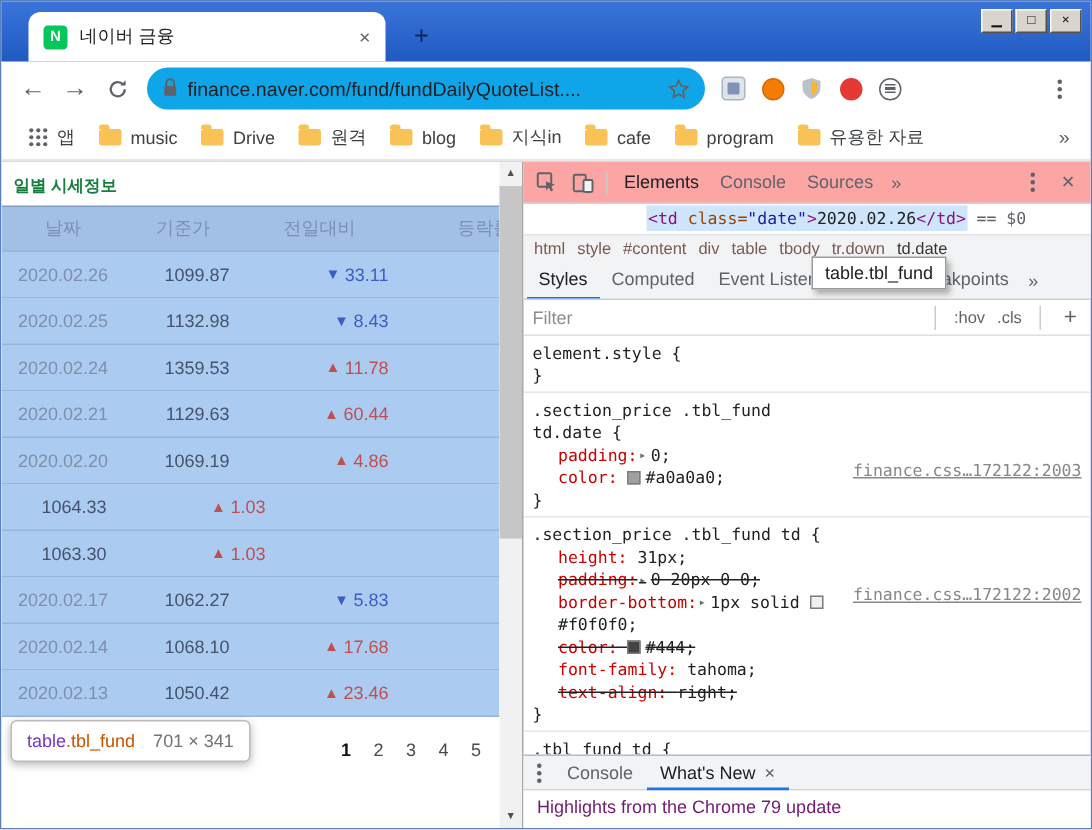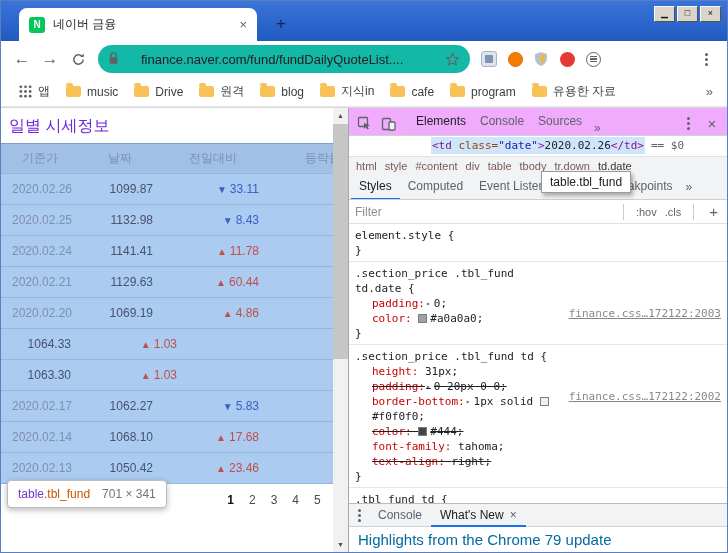--- a/index.html
+++ b/index.html
@@ -16,21 +16,21 @@
   .favicon { width: 16px; height: 16px; border-radius: 3px; background: #03c75a; color: #fff; font-size: 10px; font-weight: bold; display: flex; align-items: center; justify-content: center; flex: none; }
   .tab-title { flex: 1; font-size: 12px; color: #202124; white-space: nowrap; overflow: hidden; }
   .tab-close { color: #5f6368; font-size: 13px; }
   .newtab { position: absolute; left: 268px; top: 12px; width: 24px; height: 22px; color: rgba(5,20,55,.78); font-size: 17px; line-height: 22px; text-align: center; }
   .wincontrols { position: absolute; right: 6px; top: 5px; display: flex; gap: 2px; }
   .winbtn { width: 21px; height: 16px; background: #d9d5cd; border: 1px solid; border-color: #fbfaf8 #55514b #55514b #fbfaf8; font-size: 9px; line-height: 13px; text-align: center; color: #111; }
 
   
   .toolbar { height: 36px; flex: none; background: #fff; display: flex; align-items: center; padding: 0 7px; }
   .navbtn { width: 28px; height: 28px; display: flex; align-items: center; justify-content: center; color: #5f6368; font-size: 17px; flex: none; }
-  .omnibox { height: 28px; flex: none; width: 372px; margin: 0 6px; background: #14b8a6; border-radius: 14px; display: flex; align-items: center; padding: 0 10px; gap: 22px; justify-content: flex-end; }
+  .omnibox { height: 28px; flex: none; width: 372px; margin: 0 6px; background: #0ea5e9; border-radius: 14px; display: flex; align-items: center; padding: 0 10px; gap: 6px; justify-content: flex-end; }
   .url { flex: 1; font-size: 13px; color: #202124; white-space: nowrap; overflow: hidden; }
   .ext { width: 26px; height: 26px; display: flex; align-items: center; justify-content: center; flex: none; }
   .sq-logo { width: 16px; height: 16px; border-radius: 3px; background: #dfe3ea; border: 1px solid #aab4c4; position: relative; }
   .sq-logo::after { content: ""; position: absolute; left: 3px; top: 3px; width: 8px; height: 8px; background: #7f93b5; border-radius: 1px; }
   .circ-orange { width: 15px; height: 15px; border-radius: 50%; background: #f57c00; border: 1px solid #d96a00; }
   .circ-red { width: 15px; height: 15px; border-radius: 50%; background: #e53935; }
   .circ-menu { width: 15px; height: 15px; border-radius: 50%; border: 1.5px solid #5f6368; display: flex; flex-direction: column; align-items: center; justify-content: center; gap: 1px; }
   .circ-menu i { display: block; width: 7px; height: 1.3px; background: #5f6368; }
   .spacer { flex: 1; }
   .dots { display: inline-block; }
@@ -41,21 +41,21 @@
   .bm { display: flex; align-items: center; gap: 6px; padding: 0 8px; font-size: 12px; color: #3c4043; white-space: nowrap; }
   .folder { width: 15px; height: 11px; background: #f9c257; border-radius: 2px; position: relative; flex: none; }
   .folder::before { content: ""; position: absolute; top: -3px; left: 0; width: 7px; height: 3px; background: #f9c257; border-radius: 2px 2px 0 0; }
   .bm-chevron { color: #5f6368; font-size: 13px; padding: 0 4px; }
 
   
   .content { flex: 1; min-height: 0; display: flex; border-top: 1px solid #d9d9d9; }
 
   
   .page { width: 347px; flex: none; position: relative; background: #fff; overflow: hidden; }
-  .heading { margin: 8px 0 6px 8px; font-size: 16px; font-weight: normal; color: #6d28d9; }
+  .heading { margin: 8px 0 6px 8px; font-size: 11px; font-weight: bold; color: #15803d; }
   .ptable { width: 332px; border-top: 1px solid #7f9ecb; overflow: hidden; }
   .prow { display: flex; height: 31px; align-items: center; background: #accbf0; border-bottom: 1px solid #96b5db; font-size: 12px; overflow: hidden; }
   .phead { height: 30px; background: #a2bfe6; color: #7b8fb3; }
   .c { display: flex; align-items: center; height: 100%; flex: none; }
   .c0 { width: 82px; justify-content: center; }
   .c1 { width: 78px; justify-content: flex-end; padding-right: 8px; }
   .c2 { width: 104px; justify-content: flex-end; padding-right: 6px; }
   .c3 { width: 116px; justify-content: center; }
   .phead .c1, .phead .c2 { justify-content: center; padding-right: 0; }
   .date { color: #7e90ac; }
@@ -69,21 +69,21 @@
   .tip-tag { color: #7637c6; }
   .tip-class { color: #c45500; }
   .tip-size { color: #737373; margin-left: 12px; }
   .scrollbar { position: absolute; right: 0; top: 0; bottom: 0; width: 15px; background: #f1f1f1; }
   .sb-arrow { height: 15px; display: flex; align-items: center; justify-content: center; font-size: 7px; color: #505050; }
   .sb-arrow.down { position: absolute; bottom: 0; left: 0; right: 0; }
   .sb-thumb { position: absolute; left: 0; right: 0; top: 16px; height: 235px; background: #c6c6c6; }
 
   
   .devtools { flex: 1; min-width: 0; border-left: 1px solid #a8a8a8; display: flex; flex-direction: column; background: #fff; position: relative; font-size: 12px; color: #333; }
-  .dt-toolbar { height: 28px; flex: none; background: #f0abfc; border-bottom: 1px solid #d0d4d9; display: flex; align-items: flex-end; padding: 0 3px; }
+  .dt-toolbar { height: 28px; flex: none; background: #fca5a5; border-bottom: 1px solid #d0d4d9; display: flex; align-items: center; padding: 0 3px; }
   .dt-iconbtn { width: 24px; height: 24px; display: flex; align-items: center; justify-content: center; flex: none; }
   .vsep { width: 1px; height: 16px; background: #ccc; margin: 0 4px; flex: none; }
   .dt-tab { padding: 0 7px; line-height: 27px; color: #5f6368; white-space: nowrap; }
   .dt-tab.active { color: #202124; }
   .chev { color: #5f6368; padding: 0 5px; }
   .dt-close { width: 24px; height: 24px; display: flex; align-items: center; justify-content: center; color: #5f6368; font-size: 15px; }
 
   .dom-line { height: 20px; flex: none; font-family: "DejaVu Sans Mono", monospace; font-size: 11px; line-height: 20px; padding-left: 82px; white-space: nowrap; overflow: hidden; background: #fff; }
   .hl { background: #cfe5fc; padding: 2px 1px; }
   .tg { color: #881280; } .an { color: #994500; } .av { color: #1a1aa6; } .tx { color: #202124; }
@@ -113,21 +113,21 @@
   .p { color: #c80000; } .v { color: #202124; }
   .ar { color: #6e6e6e; font-size: 8px; vertical-align: 1px; margin: 0 3px 0 1px; }
   .sw { display: inline-block; width: 9px; height: 9px; border: 1px solid #7d7d7d; margin-right: 3px; vertical-align: -1px; }
   .struck { text-decoration: line-through; }
 
   .drawer-tabs { height: 24px; flex: none; background: #f1f3f4; border-top: 1px solid #b9bcbf; border-bottom: 1px solid #d0d0d0; display: flex; align-items: center; }
   .drawer-menu { width: 20px; display: flex; align-items: center; justify-content: center; }
   .drawer-tab { padding: 0 9px; line-height: 22px; height: 24px; color: #5f6368; display: flex; align-items: center; gap: 6px; }
   .drawer-tab.active { color: #202124; box-shadow: inset 0 -2px 0 #1a73e8; }
   .drawer-tab .x { color: #5f6368; font-size: 12px; }
-  .drawer-content { height: 25px; flex: none; padding: 4px 9px; font-size: 15px; color: #0369a1; background: #fff; }
+  .drawer-content { height: 25px; flex: none; padding: 4px 9px; font-size: 12px; color: #701a75; background: #fff; }
 </style>
 </head>
 <body>
 
 <div class="window">
 
   <div class="titlebar">
     <div class="tab">
       <span class="favicon">N</span>
       <span class="tab-title">네이버 금융</span>
@@ -245,22 +245,22 @@
     <div class="bm-chevron">»</div>
   </div>
 
   <div class="content">
 
     <div class="page">
       <div class="heading">일별 시세정보</div>
 
       <div class="ptable">
         <div class="prow phead">
+          <div class="c c0">날짜</div>
           <div class="c c1">기준가</div>
-          <div class="c c0">날짜</div>
           <div class="c c2">전일대비</div>
           <div class="c c3">등락률</div>
         </div>
 
         <div class="prow">
           <div class="c c0 date">2020.02.26</div>
           <div class="c c1 price">1099.87</div>
           <div class="c c2 chg down">
               <span class="arw">▼</span>
               <span>33.11</span>
@@ -271,21 +271,21 @@
           <div class="c c0 date">2020.02.25</div>
           <div class="c c1 price">1132.98</div>
           <div class="c c2 chg down">
               <span class="arw">▼</span>
               <span>8.43</span>
             </div>
           <div class="c c3"></div>
         </div>
         <div class="prow">
           <div class="c c0 date">2020.02.24</div>
-          <div class="c c1 price">1141.41</div>
+          <div class="c c1 price">1359.53</div>
           <div class="c c2 chg up">
               <span class="arw">▲</span>
               <span>11.78</span>
             </div>
           <div class="c c3"></div>
         </div>
         <div class="prow">
           <div class="c c0 date">2020.02.21</div>
           <div class="c c1 price">1129.63</div>
           <div class="c c2 chg up">

